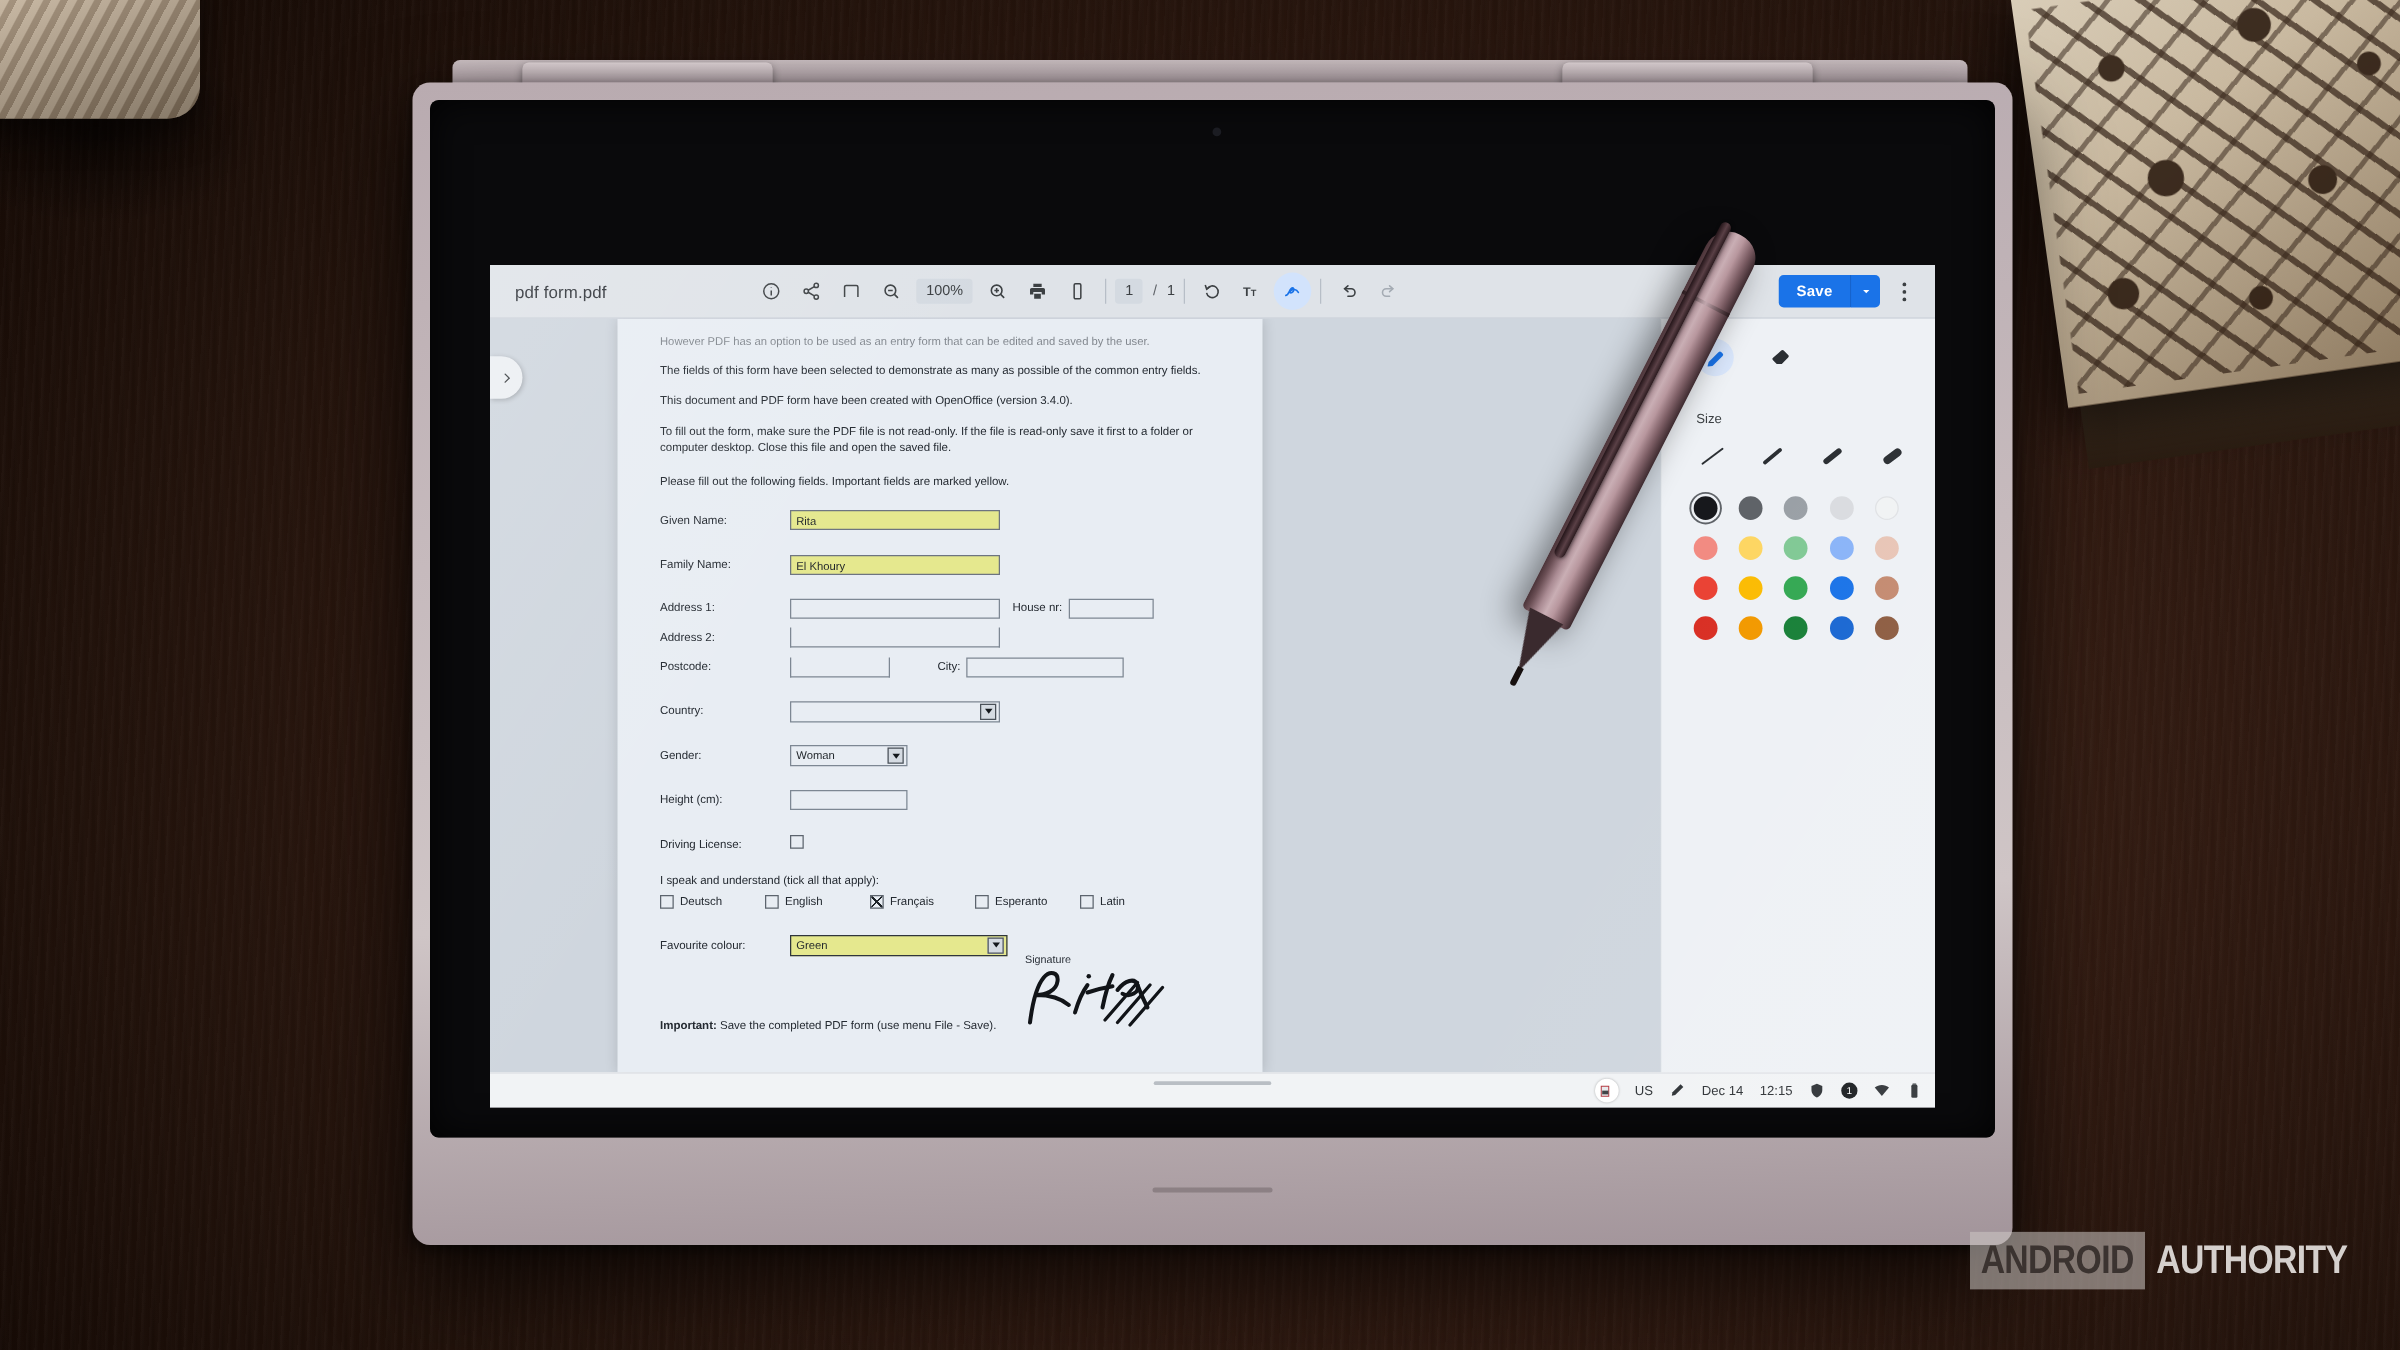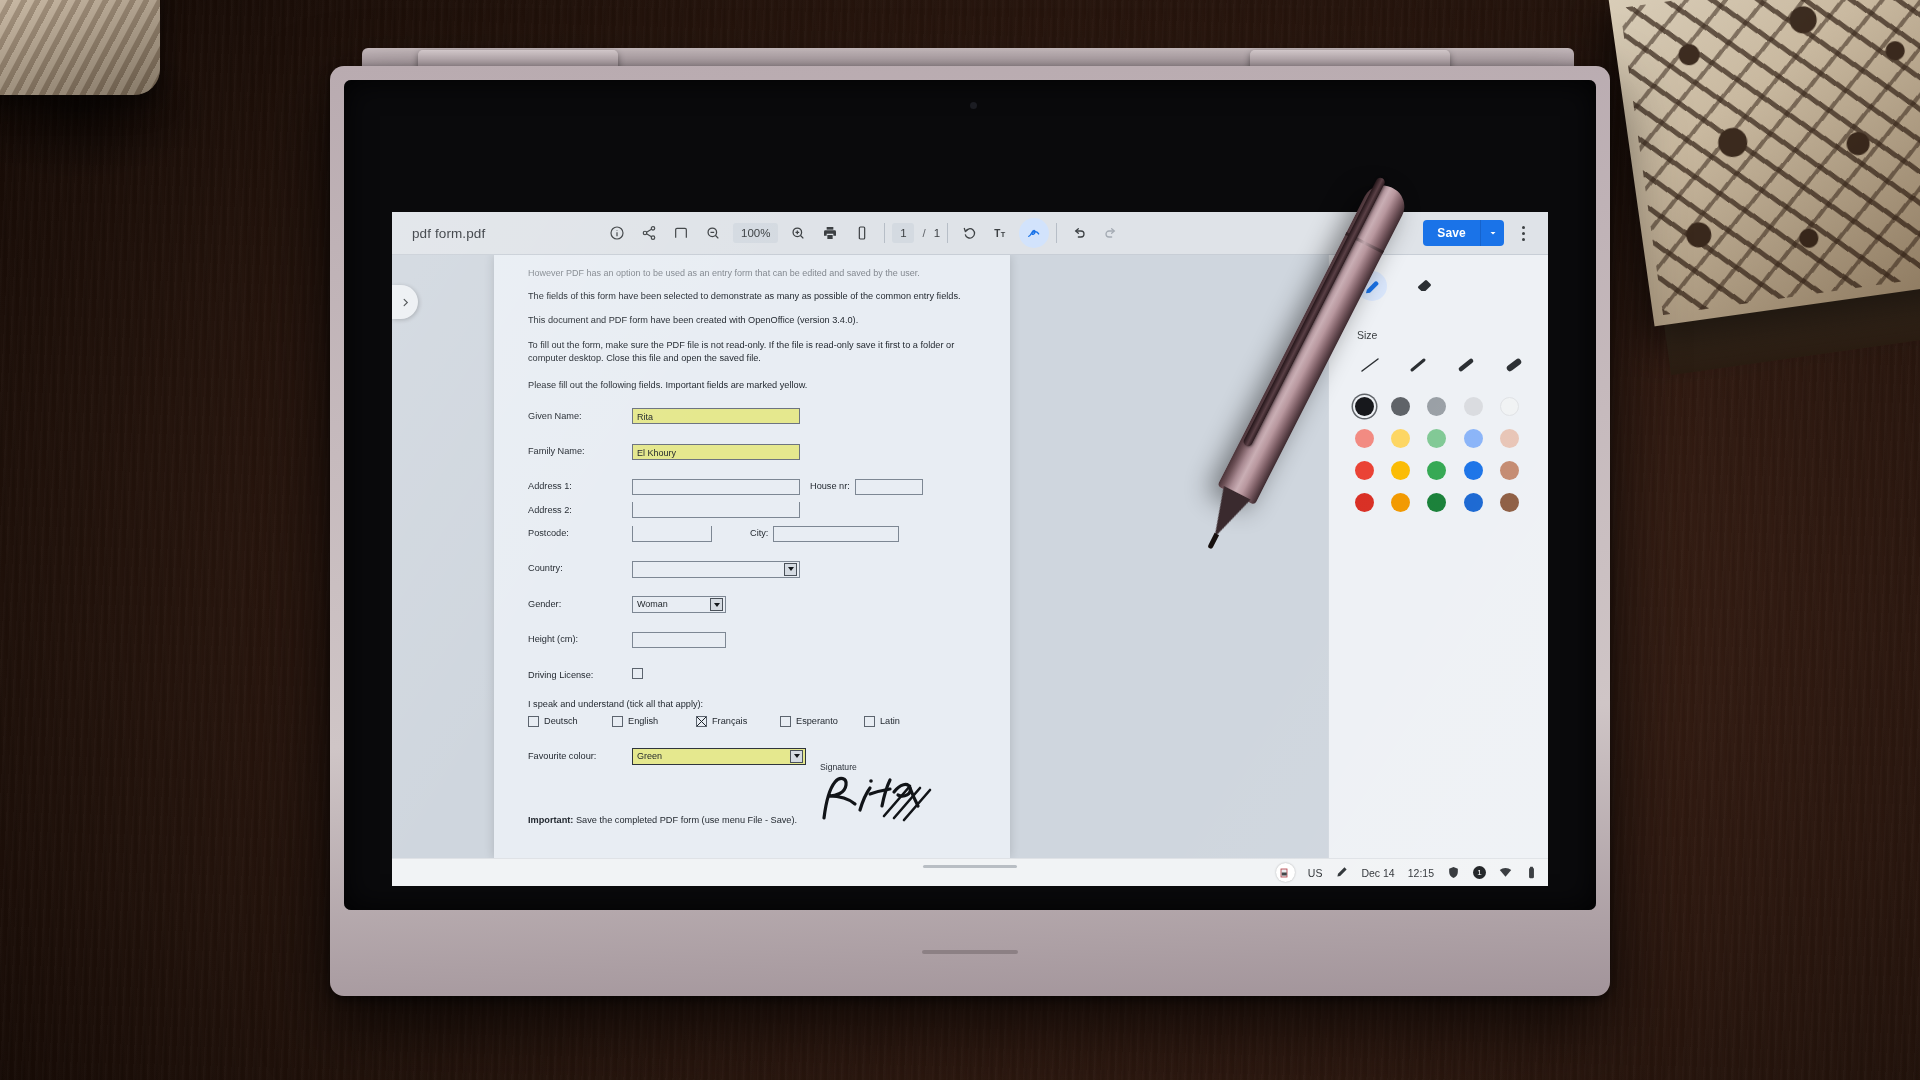--- a/index.html
+++ b/index.html
@@ -825,13 +825,17 @@
       <div class="stylus">
         <div class="pen-body"></div>
         <div class="pen-cap-line"></div>
         <div class="pen-clip"></div>
         <div class="pen-cone"></div>
         <div class="pen-tip"></div>
       </div>
     </div>
   </div>
 
+  <div class="wm">
+    <span class="wm-a">ANDROID</span>
+    <span class="wm-b">AUTHORITY</span>
+  </div>
 </div>
 
 </body></html>

